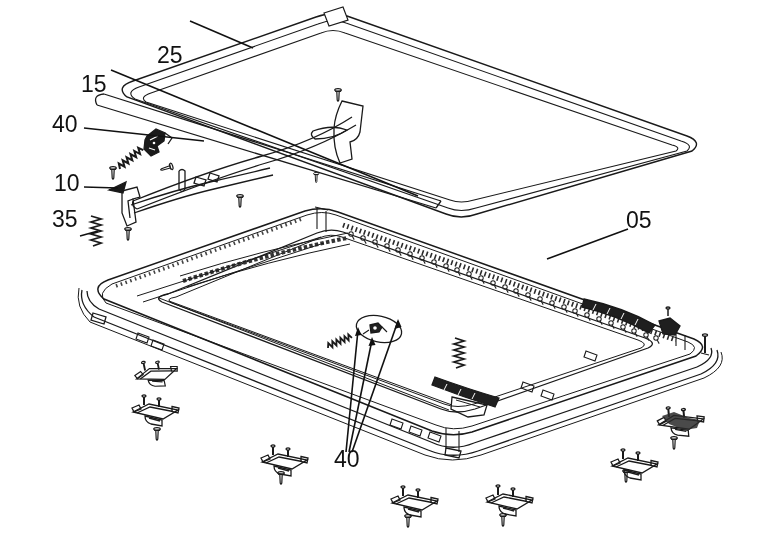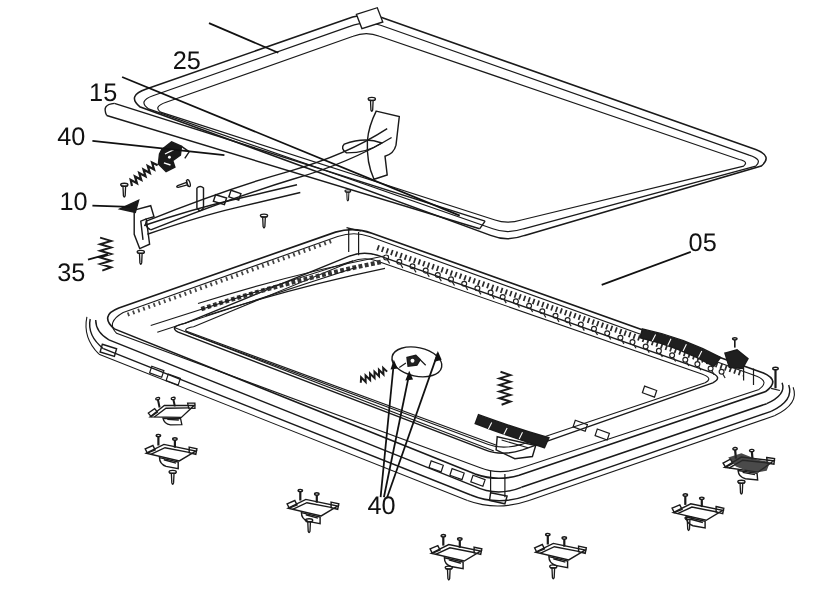--- a/index.html
+++ b/index.html
@@ -248,17 +248,17 @@
     <path d="M 355 336 L 358 327 L 361.5 335 Z" fill="#111" stroke="none"></path>
     <path d="M 368.5 346 L 372 337 L 375.5 345 Z" fill="#111" stroke="none"></path>
     <path d="M 394.5 329 L 398 319 L 401.5 327 Z" fill="#111" stroke="none"></path>
   </g>
 </svg>
 
   <div class="callout" style="left:157px;top:4px;margin-top:40px;">25</div>
   <div class="callout" style="left:81px;top:42px;margin-top:31px;">15</div>
   <div class="callout" style="left:52px;top:113px;">40</div>
   <div class="callout" style="left:54px;top:172px;text-align:right;">10</div>
-  <div class="callout" style="left:52px;top:236px;">35</div>
+  <div class="callout" style="left:52px;top:208px;">35</div>
   <div class="callout" style="left:626px;top:209px;">05</div>
   <div class="callout" style="left:334px;top:448px;">40</div>
 
 </div>
 
 </body></html>

